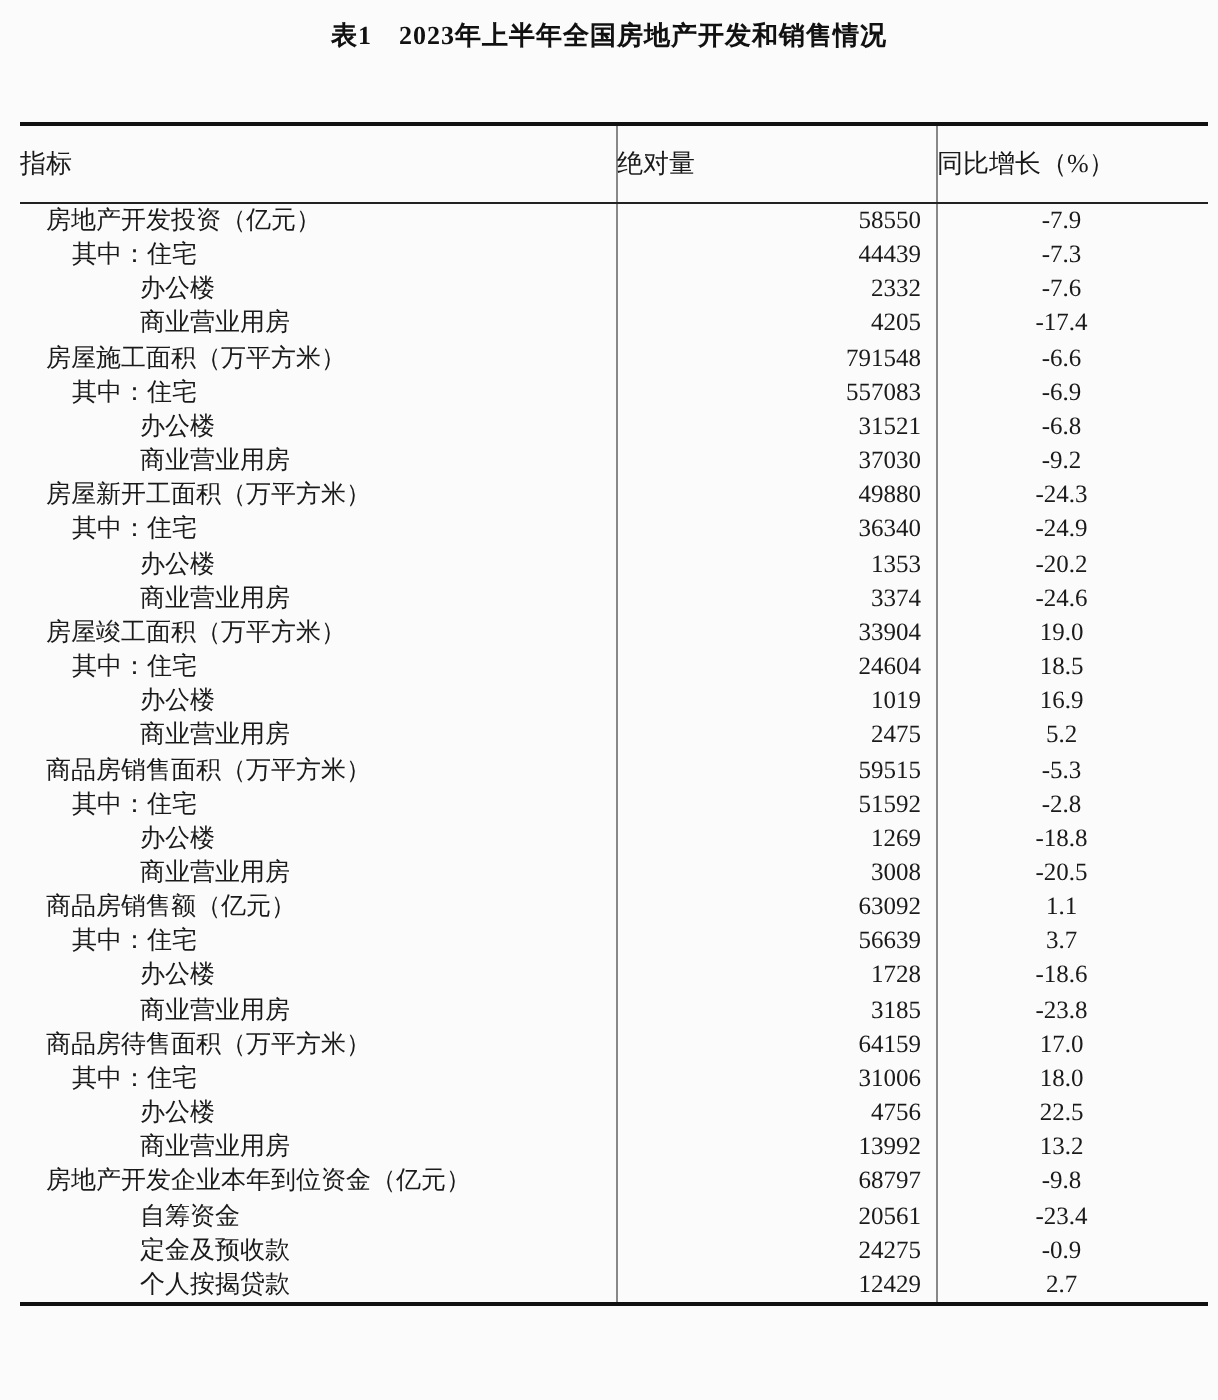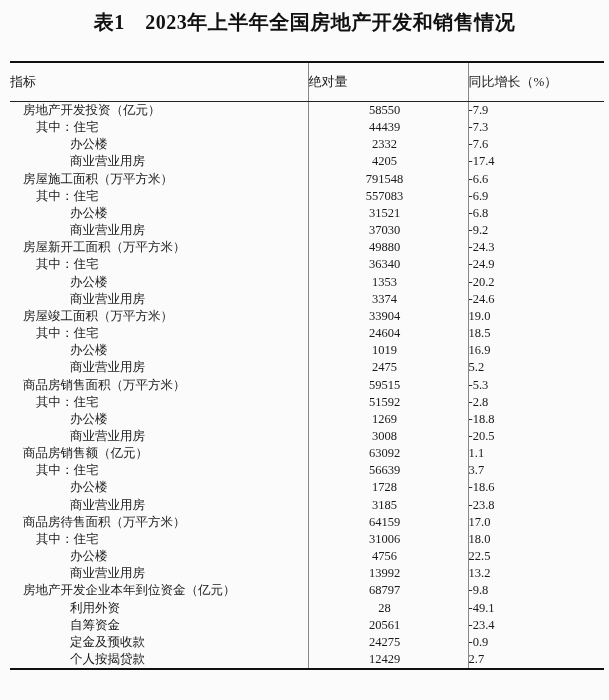--- a/index.html
+++ b/index.html
@@ -11,21 +11,21 @@
     height: 700px;
     background: #fbfbfb;
     color: #1a1a1a;
     font-family: "Liberation Serif", "DejaVu Serif", serif;
     position: relative;
     overflow: hidden;
   }
   .title {
     text-align: center;
     font-weight: bold;
-    font-size: 20px;
+    font-size: 13px;
     letter-spacing: 0.5px;
     padding-top: 9px;
     color: #111;
   }
   .tbl-wrap {
     position: absolute;
     left: 10px;
     top: 61px;
     width: 594px;
   }
@@ -57,25 +57,25 @@
     line-height: 17.15px;
     padding: 0;
     vertical-align: middle;
     white-space: nowrap;
     overflow: hidden;
   }
   td.c-label.indent-0 { padding-left: 13px; }
   td.c-label.indent-1 { padding-left: 26px; }
   td.c-label.indent-2 { padding-left: 60px; }
   td.c-abs {
+    text-align: right;
+    padding-right: 7px;
+  }
+  td.c-growth {
     text-align: center;
-    padding-right: 7px;
-  }
-  td.c-growth {
-    text-align: left;
     padding-right: 11px;
   }
 </style>
 </head>
 <body>
 
 <div class="title">表1　2023年上半年全国房地产开发和销售情况</div>
 
 <div class="tbl-wrap">
   <table>
@@ -231,25 +231,20 @@
           <td class="c-label indent-2">商业营业用房</td>
           <td class="c-abs v">13992</td>
           <td class="c-growth v">13.2</td>
         </tr>
         <tr>
           <td class="c-label indent-0">房地产开发企业本年到位资金（亿元）</td>
           <td class="c-abs v">68797</td>
           <td class="c-growth v">-9.8</td>
         </tr>
         <tr>
-          <td class="c-label indent-2">利用外资</td>
-          <td class="c-abs v">28</td>
-          <td class="c-growth v">-49.1</td>
-        </tr>
-        <tr>
           <td class="c-label indent-2">自筹资金</td>
           <td class="c-abs v">20561</td>
           <td class="c-growth v">-23.4</td>
         </tr>
         <tr>
           <td class="c-label indent-2">定金及预收款</td>
           <td class="c-abs v">24275</td>
           <td class="c-growth v">-0.9</td>
         </tr>
         <tr>

